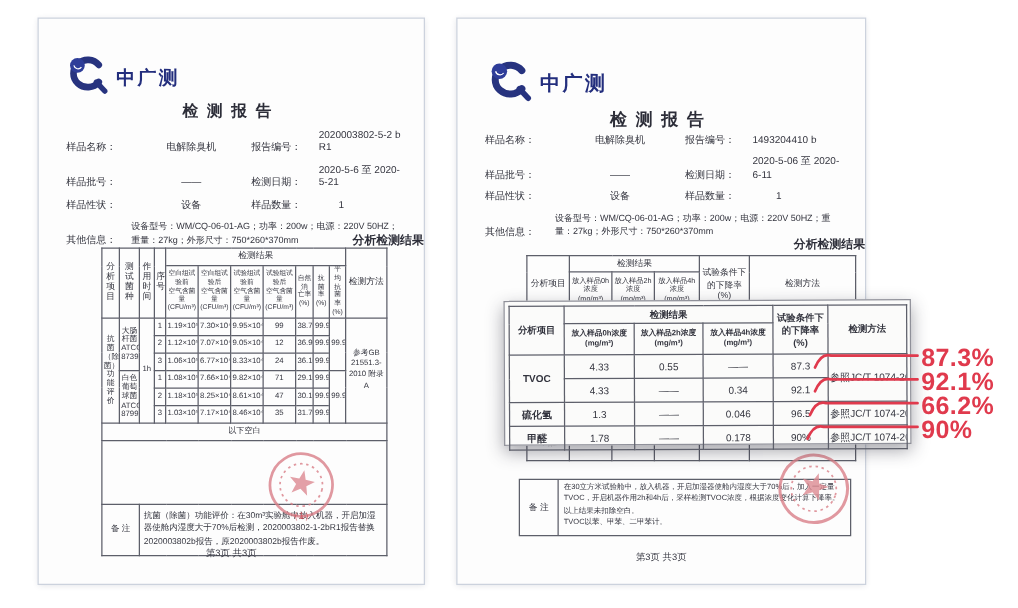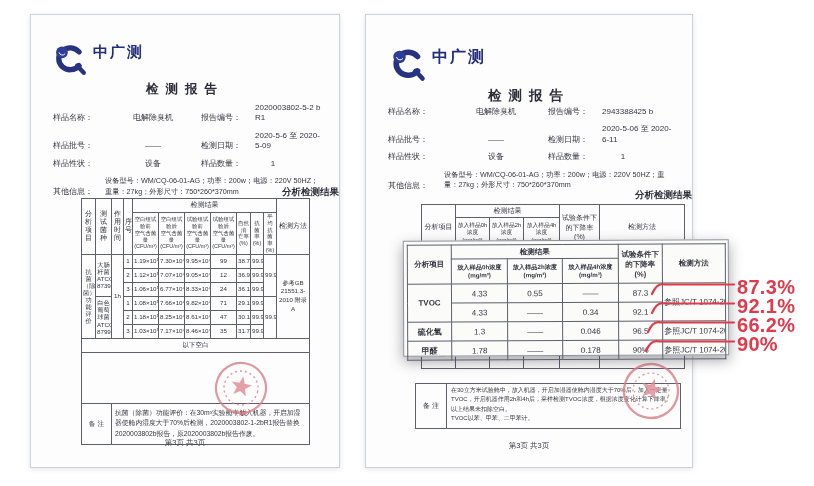--- a/index.html
+++ b/index.html
@@ -4,21 +4,21 @@
 <style>
   html,body{margin:0;padding:0;background:#ffffff;}
   .canvas{position:relative;width:814px;height:486px;background:#ffffff;overflow:hidden;
           font-family:"Liberation Sans", sans-serif;color:#34353f;}
   .page{position:absolute;background:#fdfdfd;border:1px solid #ccd2dd;
         box-shadow:0 1px 5px rgba(40,50,80,.14);}
   .page-left{left:30px;top:14px;width:308px;height:452px;}
   .page-right{left:365px;top:14px;width:326px;height:452px;}
 
   
-  .logo-row{position:absolute;display:flex;align-items:flex-start;gap:4px;}
+  .logo-row{position:absolute;display:flex;align-items:center;gap:4px;}
   .brand{font-weight:bold;color:#232e7d;letter-spacing:2px;}
   .page-left .logo-row{left:20px;top:28px;}
   .page-left .brand{font-size:15px;}
   .page-right .logo-row{left:22px;top:32px;}
   .page-right .brand{font-size:16px;}
 
   .doc-title{position:absolute;width:100%;text-align:center;font-family:"Liberation Serif", serif;
              font-weight:bold;color:#2c2d38;letter-spacing:7px;}
   .page-left .doc-title{top:66px;font-size:12.5px;}
   .page-right .doc-title{top:72px;font-size:13.5px;}
@@ -115,21 +115,21 @@
       <div class="info-row">
         <span class="il">样品名称：</span>
         <span class="iv1">电解除臭机</span>
         <span class="il2">报告编号：</span>
         <span class="iv2">2020003802-5-2 b R1</span>
       </div>
       <div class="info-row">
         <span class="il">样品批号：</span>
         <span class="iv1">——</span>
         <span class="il2">检测日期：</span>
-        <span class="iv2">2020-5-6  至  2020-5-09</span>
+        <span class="iv2">2020-5-6  至  2020-5-21</span>
       </div>
       <div class="info-row">
         <span class="il">样品性状：</span>
         <span class="iv1">设备</span>
         <span class="il2">样品数量：</span>
         <span class="iv2 center">1</span>
       </div>
       <div class="info-row other">
         <span class="il">其他信息：</span>
         <span class="iv2x">设备型号：WM/CQ-06-01-AG；功率：200w；电源：220V 50HZ；重量：27kg；外形尺寸：750*260*370mm</span>
@@ -282,21 +282,21 @@
       </span>
       <span class="brand">中广测</span>
     </div>
     <div class="doc-title">检测报告</div>
 
     <div class="info">
       <div class="info-row">
         <span class="il">样品名称：</span>
         <span class="iv1">电解除臭机</span>
         <span class="il2">报告编号：</span>
-        <span class="iv2">2943388425  b</span>
+        <span class="iv2">1493204410  b</span>
       </div>
       <div class="info-row">
         <span class="il">样品批号：</span>
         <span class="iv1">——</span>
         <span class="il2">检测日期：</span>
         <span class="iv2">2020-5-06  至  2020-6-11</span>
       </div>
       <div class="info-row">
         <span class="il">样品性状：</span>
         <span class="iv1">设备</span>

